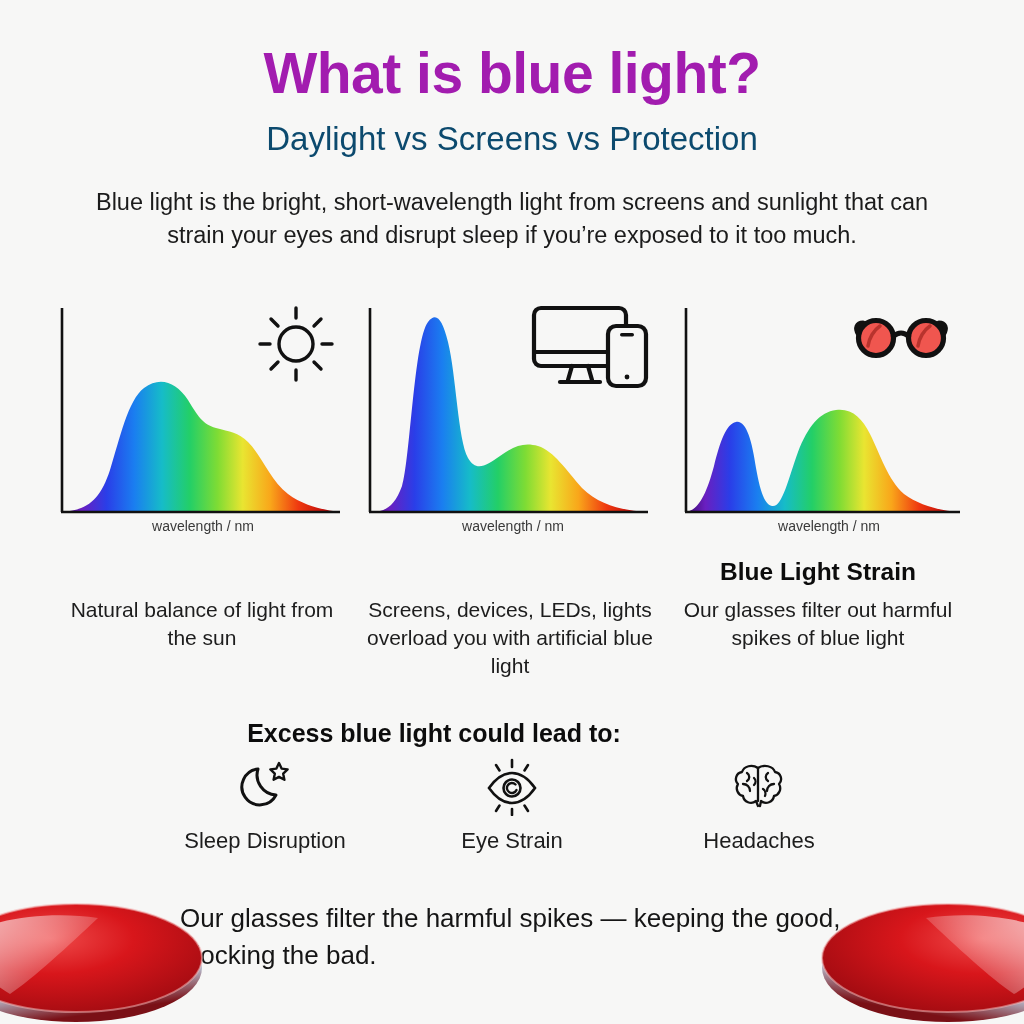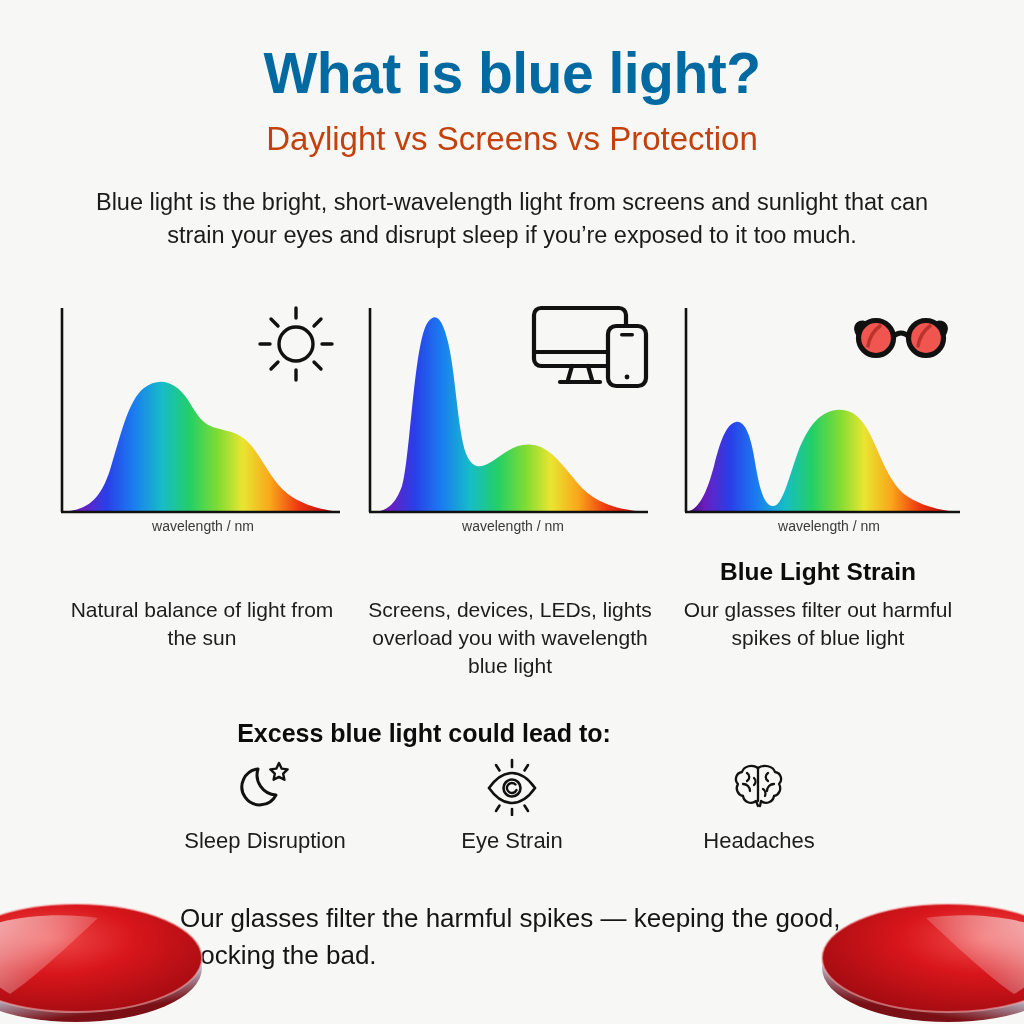--- a/index.html
+++ b/index.html
@@ -11,26 +11,26 @@
     overflow:hidden;
     position:relative;
   }
   .page{position:absolute;inset:0;}
 
   
   .title{
     position:absolute;top:44px;left:0;width:1024px;
     text-align:center;
     font-size:57px;font-weight:bold;letter-spacing:-0.5px;
-    line-height:1.05;color:#0369a1;
+    line-height:1.05;color:#a21caf;
   }
   .subtitle{
     position:absolute;top:120px;left:0;width:1024px;
     text-align:center;
-    font-size:33px;font-weight:400;color:#c2410c;
+    font-size:33px;font-weight:400;color:#0c4a6e;
   }
   .lede{
     position:absolute;top:186px;left:72px;width:880px;
     text-align:center;font-size:23.5px;line-height:1.42;color:#1b1b1b;
   }
 
   
   .panels{position:absolute;top:296px;left:0;width:1024px;height:390px;padding-left:8px;}
   .panel{position:absolute;top:0;width:308px;height:390px;}
   .panel.p1{left:48px;}
@@ -58,21 +58,21 @@
   }
 
   .panel-icon{position:absolute;}
   .p1 .panel-icon{top:6px;left:206px;}
   .p2 .panel-icon{top:4px;left:172px;}
   .p3 .panel-icon{top:18px;left:186px;}
 
   
   .effects-heading{
     position:absolute;top:719px;left:0;width:848px;
-    text-align:center;font-size:25px;font-weight:bold;color:#0c0c0c;
+    text-align:center;font-size:25px;font-weight:bold;color:#0c0c0c;padding-left:10px;
   }
   .effects{
     position:absolute;top:756px;left:150px;width:724px;height:110px;
     display:flex;justify-content:space-between;align-items:flex-start;
   }
   .effect{width:230px;text-align:center;}
   .effect .glyph{height:62px;display:flex;align-items:center;justify-content:center;}
   .effect .lbl{margin-top:10px;font-size:22px;color:#1d1d1d;}
 
   
@@ -191,21 +191,21 @@
           <rect x="6" y="8" width="92" height="58" rx="7"></rect>
           <line x1="6" y1="52" x2="98" y2="52"></line>
           <path d="M44 66 L40 80 M60 66 L64 80" stroke-linecap="round"></path>
           <line x1="32" y1="82" x2="72" y2="82" stroke-linecap="round"></line>
           <rect x="80" y="26" width="38" height="60" rx="8" fill="#f7f7f6"></rect>
           <rect x="92" y="33" width="14" height="3.4" rx="1.7" fill="#111" stroke="none"></rect>
           <circle cx="99" cy="77" r="2.4" fill="#111" stroke="none"></circle>
         </svg>
       </div>
       <div class="axlabel">wavelength / nm</div>
-      <div class="panel-desc">Screens, devices, LEDs, lights overload you with wavelength blue light</div>
+      <div class="panel-desc">Screens, devices, LEDs, lights overload you with artificial blue light</div>
     </div>
 
     <div class="panel p3">
       <div class="plot">
         <svg width="308" height="225" viewBox="0 0 308 225">
           <path d="M22 212 C 34 210, 42 196, 50 166 C 56 142, 62 124, 72 122
                    C 82 120, 88 140, 92 168 C 96 190, 100 204, 108 206
                    C 118 208, 124 180, 134 152 C 144 126, 156 112, 172 110
                    C 188 108, 198 118, 206 134 C 216 154, 224 180, 240 194
                    C 256 206, 278 211, 296 212 Z" fill="url(#spec)"></path>

